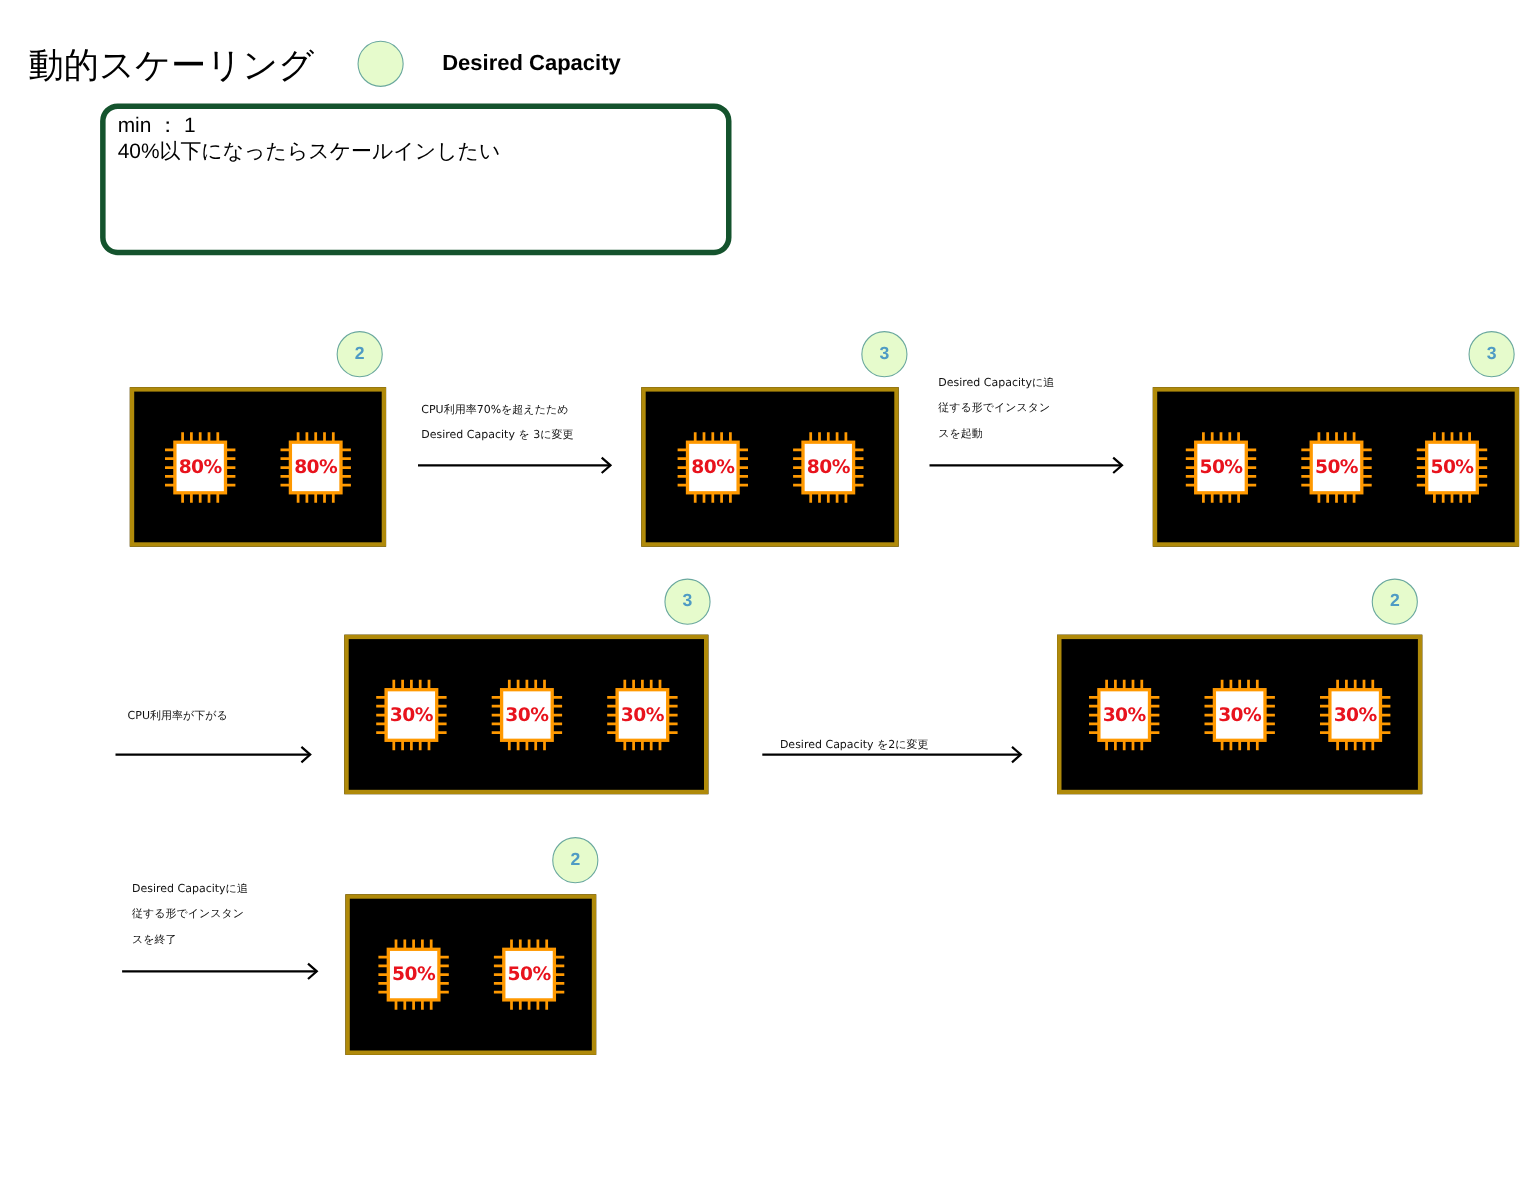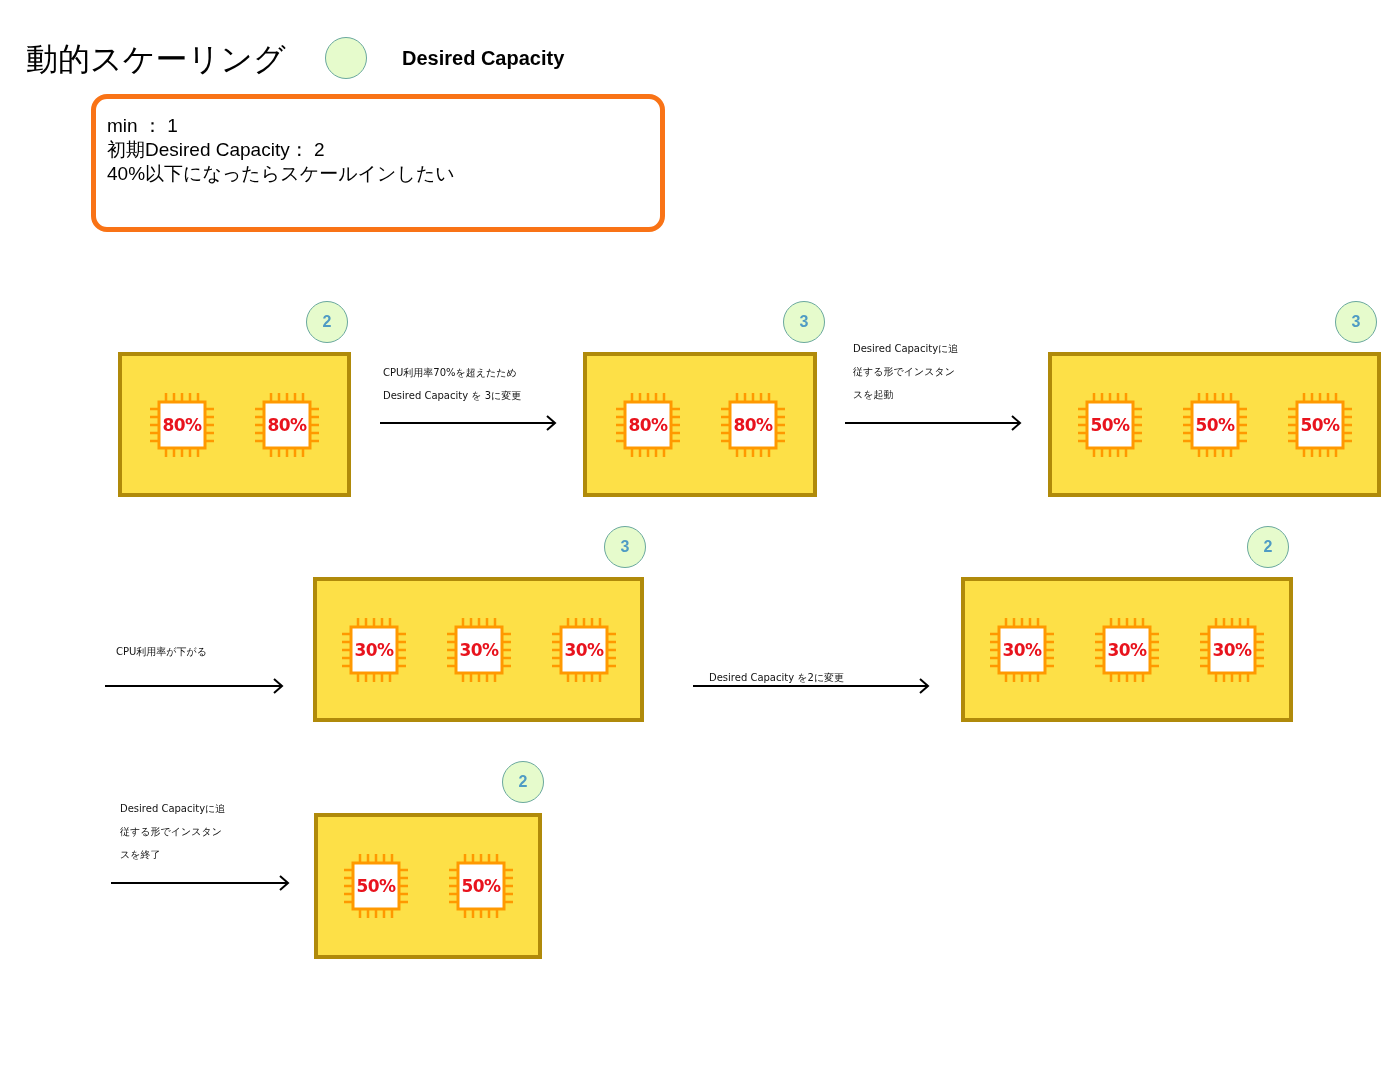--- a/index.html
+++ b/index.html
@@ -5,45 +5,44 @@
   html, body { margin: 0; padding: 0; background: #ffffff; }
   body { width: 1400px; height: 1077px; position: relative; overflow: hidden;
          font-family: "DejaVu Sans", "Liberation Sans", sans-serif; color: #000; }
   .abs { position: absolute; }
   .title { left: 26px; top: 36px; font-size: 32px; line-height: 46px; white-space: nowrap; letter-spacing: 0px; }
   .legend-circle { left: 325px; top: 37px; width: 42px; height: 42px; border-radius: 50%;
                    background: #e6fbcc; border: 1px solid #6aa89e; box-sizing: border-box; }
   .legend-label { left: 377px; top: 47px; font-size: 20px; font-weight: bold; line-height: 22px; white-space: nowrap;
                   font-family: "Liberation Sans", sans-serif; margin-left: 25px; }
   .info-box { left: 91px; top: 94px; width: 574px; height: 138px; box-sizing: border-box;
-              border: 5px solid #f97316; border-radius: 16px; padding: 15px 0 0 11px;
+              border: 5px solid #14532d; border-radius: 16px; padding: 4px 0 0 11px;
               font-size: 19px; line-height: 24px; font-family: "Liberation Sans", sans-serif; }
   .info-line { white-space: nowrap; }
   .badge { width: 42px; height: 42px; border-radius: 50%; background: #e6fbcc;
            border: 1px solid #6aa89e; box-sizing: border-box; display: flex; align-items: center; justify-content: center;
            font-size: 16px; font-weight: bold; color: #4f9bc4; font-family: "Liberation Sans", sans-serif; }
-  .group { border: 4px solid #b08a0a; box-sizing: border-box; background: #fde047;
+  .group { border: 4px solid #b08a0a; box-sizing: border-box; background: #000000;
            display: flex; align-items: center; }
   .chip { position: absolute; width: 66px; height: 66px; }
   .chip svg { position: absolute; left: 0; top: 0; }
   .chip-label { position: absolute; left: 0; top: 0; width: 66px; height: 66px; display: flex; align-items: center; justify-content: center;
                 color: #e8131d; font-weight: bold; font-size: 17px; font-family: "DejaVu Sans", sans-serif; letter-spacing: -0.5px; }
   .step-label { font-size: 10px; line-height: 23px; white-space: nowrap; color: #111; }
   .arrow { height: 20px; }
 </style>
 </head>
 <body>
 
 <div class="abs title">動的スケーリング</div>
 <div class="abs legend-circle"></div>
 <div class="abs legend-label">Desired Capacity</div>
 
 <div class="abs info-box">
   <div class="info-line">min ： 1</div>
-  <div class="info-line">初期Desired Capacity： 2</div>
   <div class="info-line">40%以下になったらスケールインしたい</div>
 </div>
 
 <div class="abs badge" style="left:306px; top:301px;">2</div>
 <div class="abs group" style="left: 118px; top: 352px; width: 233px; height: 145px; position: absolute;">
     <div class="chip" style="left: 27px; top: 36px;">
       <svg width="66" height="66">
         <rect x="10" y="10" width="46" height="46" fill="#fff" stroke="#ff9900" stroke-width="3"></rect>
         <line x1="17" y1="1" x2="17" y2="10" stroke="#ff9900" stroke-width="2.5"></line>
         <line x1="17" y1="56" x2="17" y2="65" stroke="#ff9900" stroke-width="2.5"></line>

